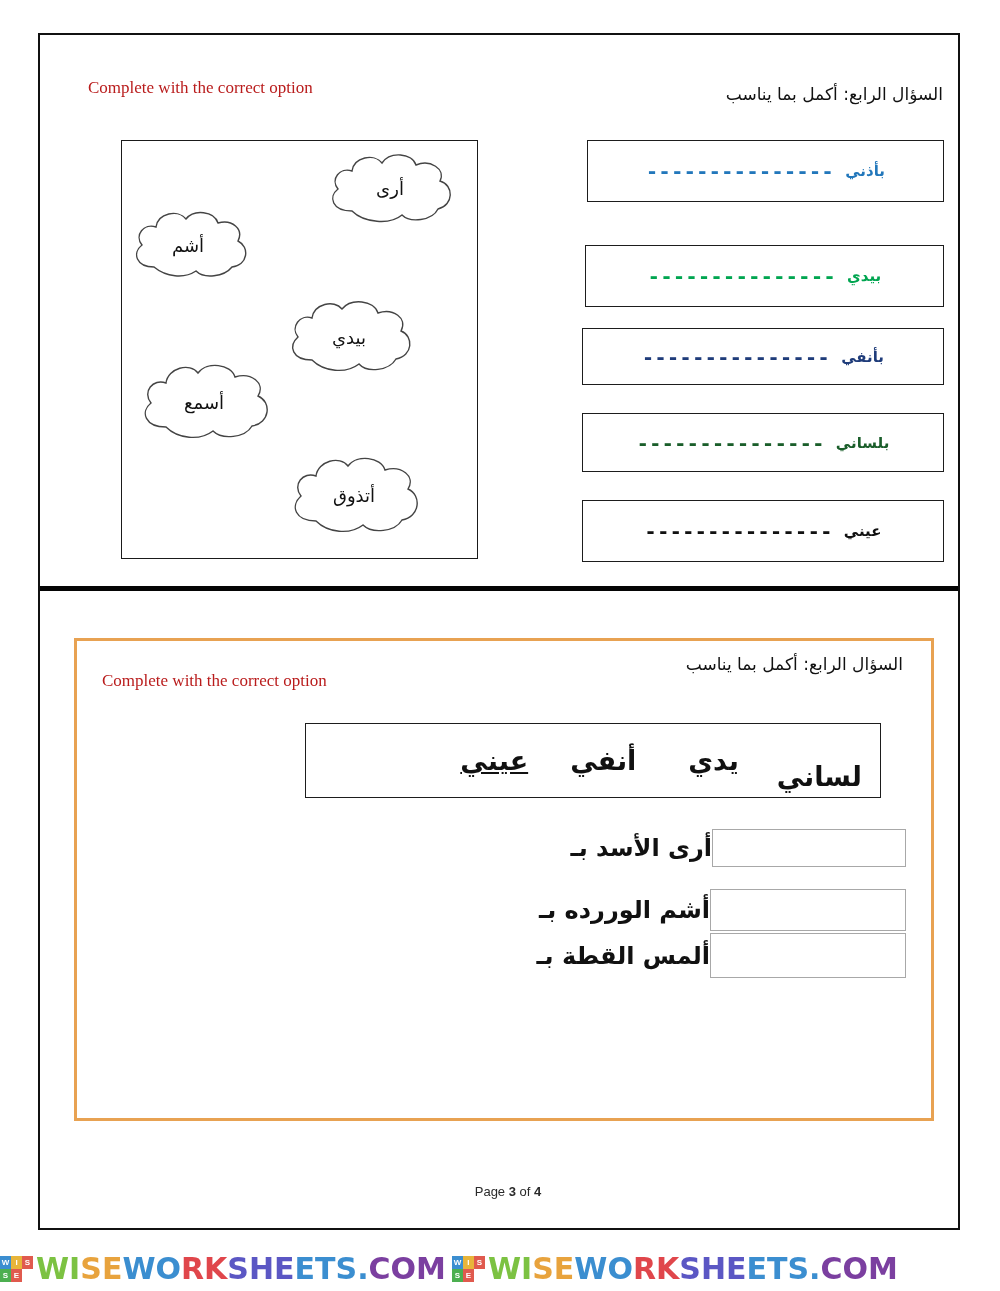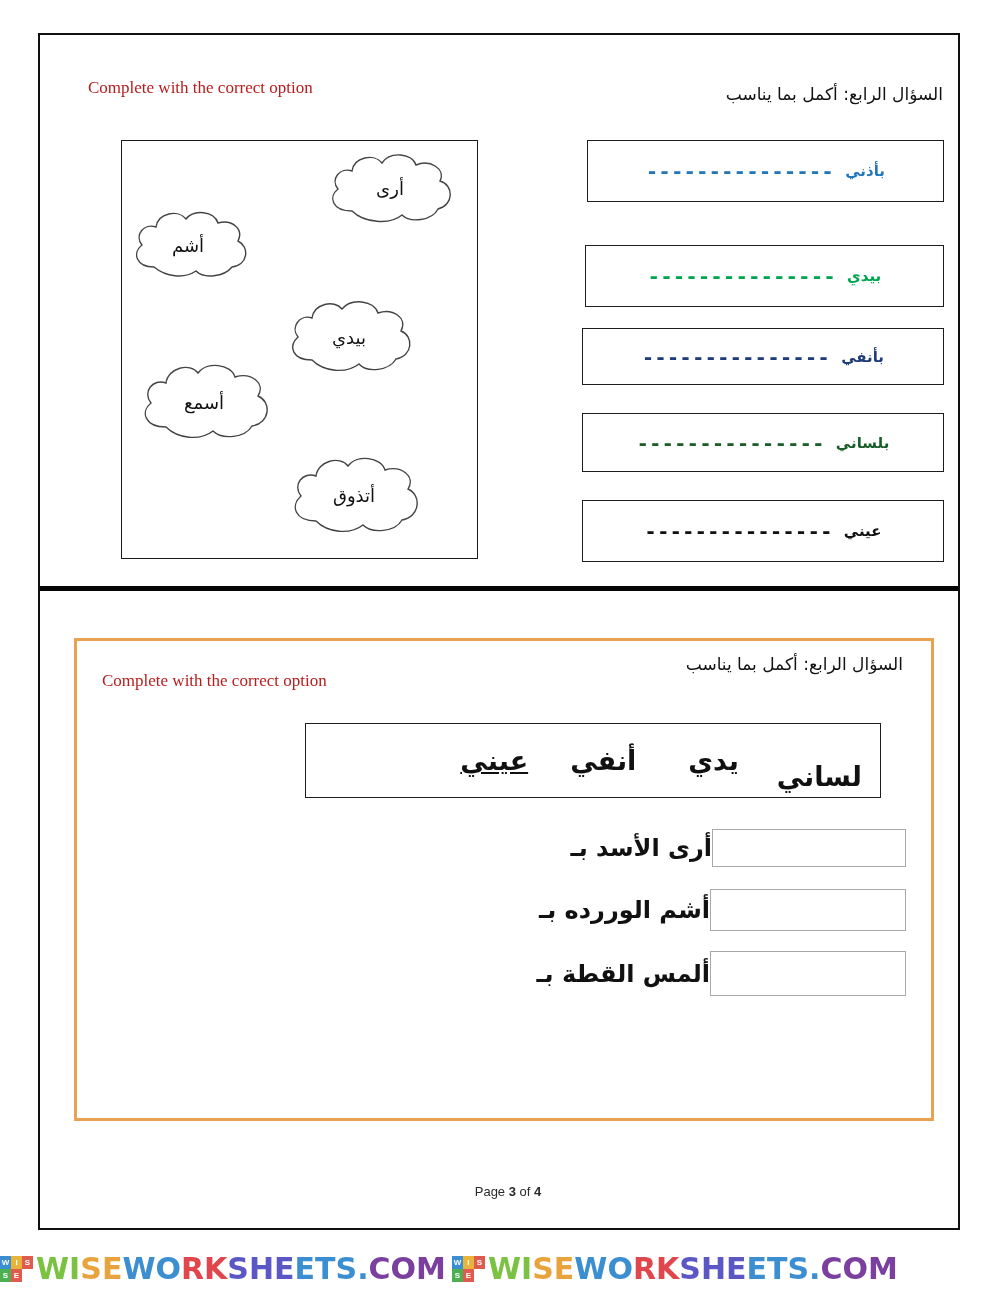--- a/index.html
+++ b/index.html
@@ -382,21 +382,21 @@
   <div class="sentence-row" style="right:22px; top:188px;">
     <span class="sentence-text">أرى الأسد بـ</span>
     <span class="sentence-blank" style="width:194px; height:38px;"></span>
   </div>
 
   <div class="sentence-row" style="right:22px; top:248px;">
     <span class="sentence-text">أشم الوررده بـ</span>
     <span class="sentence-blank" style="width:196px; height:42px;"></span>
   </div>
 
-  <div class="sentence-row" style="right:22px; top:310px;">
+  <div class="sentence-row" style="right:22px; top:292px;">
     <span class="sentence-text">ألمس القطة بـ</span>
     <span class="sentence-blank" style="width:196px; height:45px;"></span>
   </div>
 
 
 </div>
 
 <div id="page-footer">
   <span>Page </span><b>3</b><span> of </span><b>4</b>
 </div>

